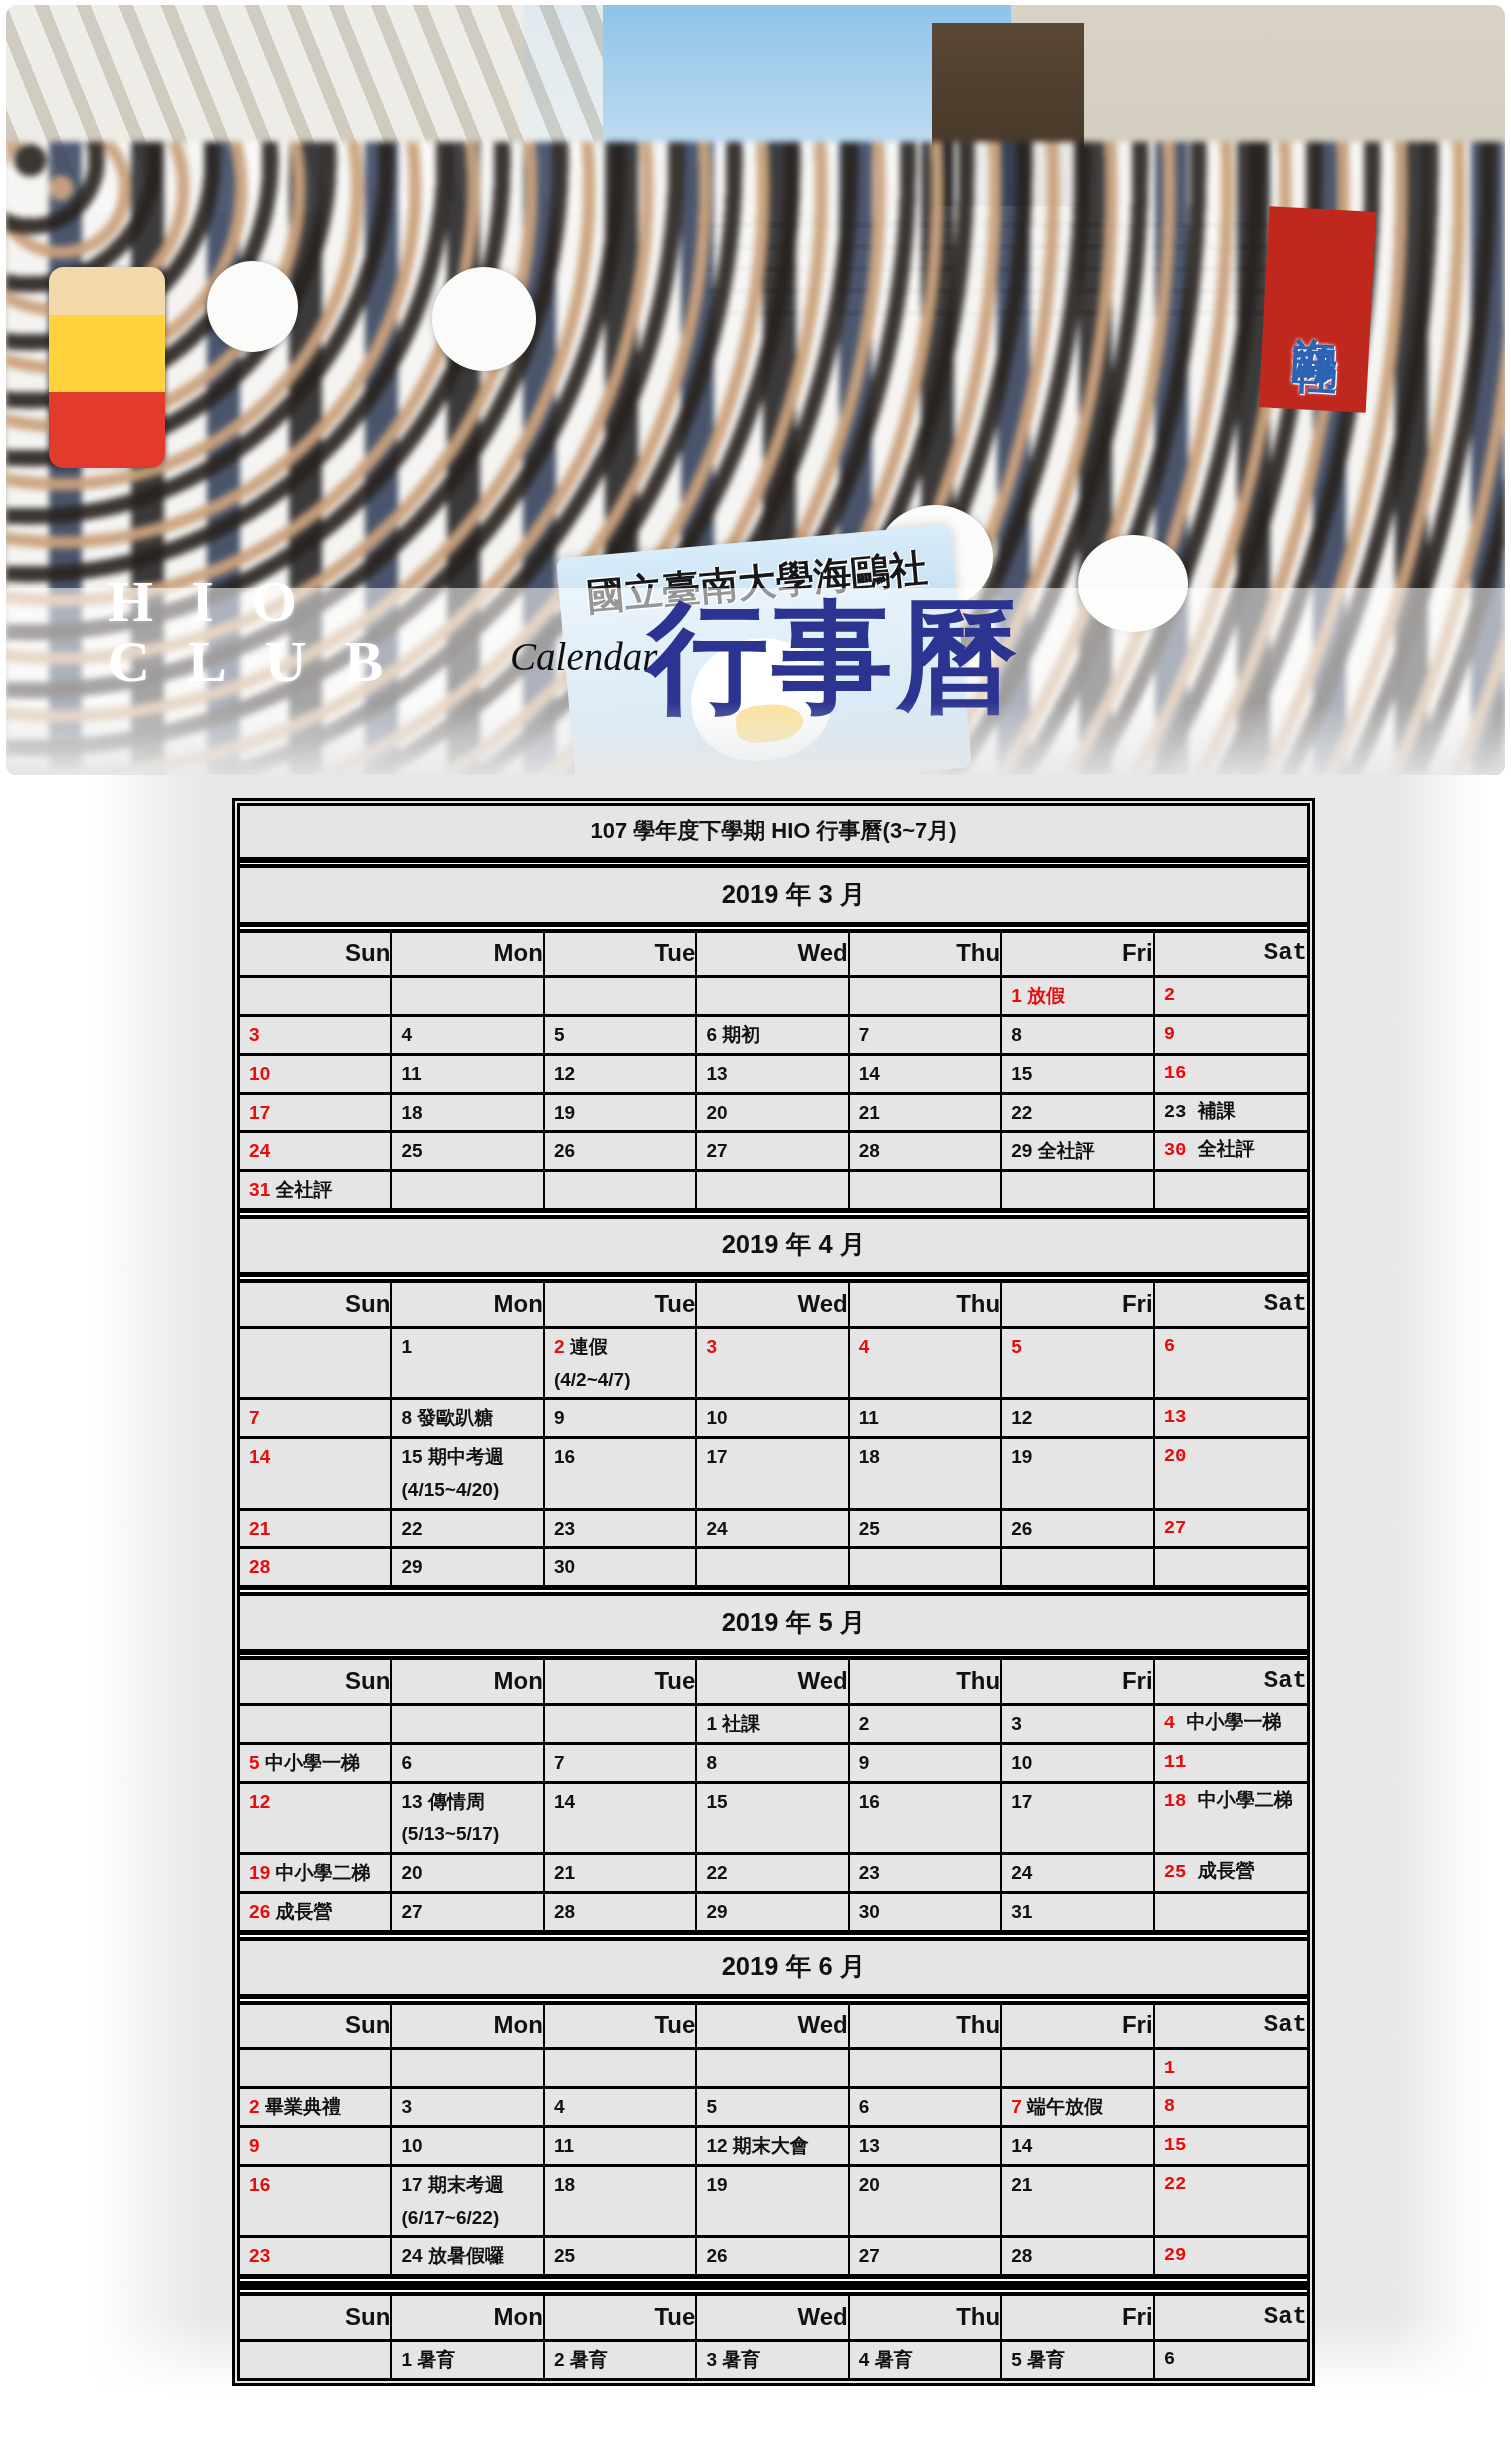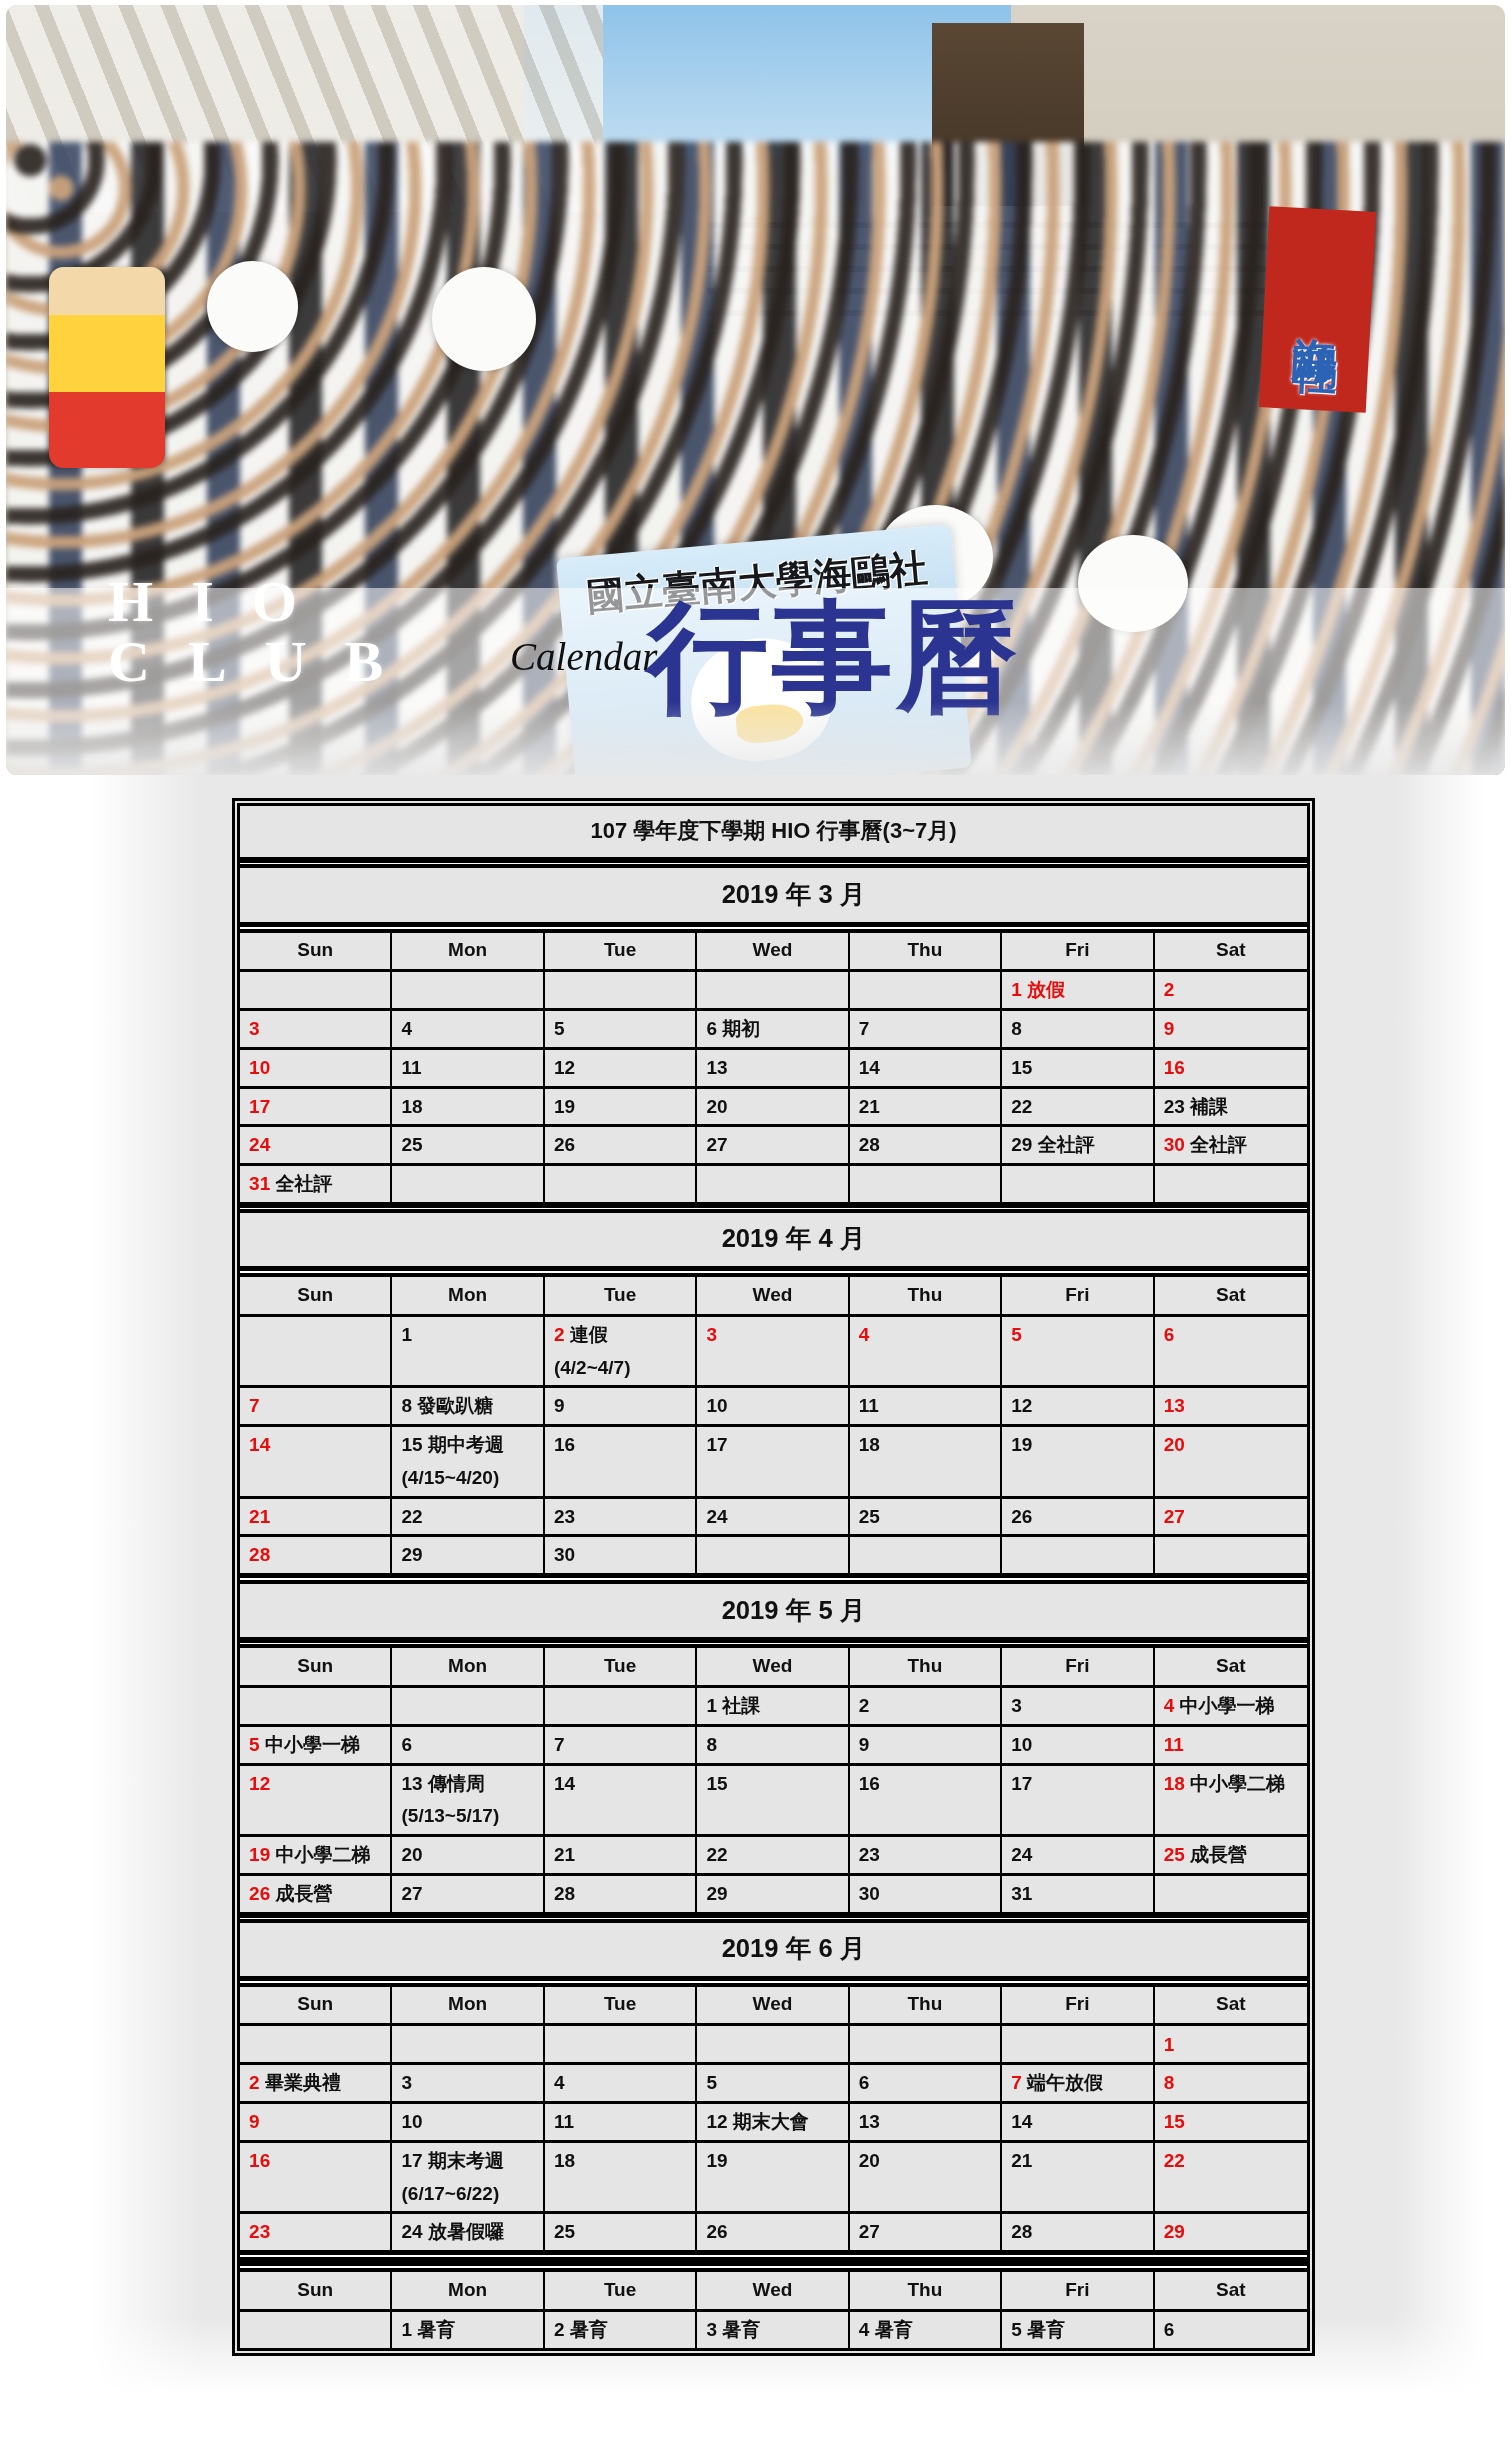--- a/index.html
+++ b/index.html
@@ -67,22 +67,22 @@
 
   
   .cal{position:absolute;left:232px;top:798px;width:1083px;box-sizing:border-box;
        border:8.5px double #000;background:#e5e5e5;}
   .cal-title{text-align:center;font-weight:bold;font-size:22px;padding:10.4px 0 11px;}
   .divider{height:11px;background:linear-gradient(180deg,#000 0 5.5px,#fff 5.5px 7.3px,#000 7.3px 11px);}
   .monthbar{text-align:center;font-weight:bold;font-size:25.6px;padding:8.5px 0 9.7px;margin-left:40px;}
   .grid-row{display:grid;grid-template-columns:repeat(7,1fr);}
   .week{border-top:3px solid #000;}
   .cell{border-right:2.4px solid #000;box-sizing:border-box;}
-  .cell:last-child{border-right:none;}
-  .dayhead .cell{text-align:center;font-weight:bold;font-size:19px;padding:6.7px 0 8px;}
+  .cell:last-child{border-right:none;font-family:Liberation Mono, monospace;}
+  .dayhead .cell{text-align:right;font-weight:bold;font-size:24px;padding:6.7px 0 8px;}
   .week .cell{font-weight:bold;font-size:19px;padding:6.1px 3.7px 6.7px 9.1px;min-height:22px;
               line-height:23px;}
   .l2{margin-top:9.7px;line-height:23px;}
   .red{color:#e80c0c;}
 </style>
 </head>
 <body>
 
 <div class="photo">
   <div class="sky"></div>

